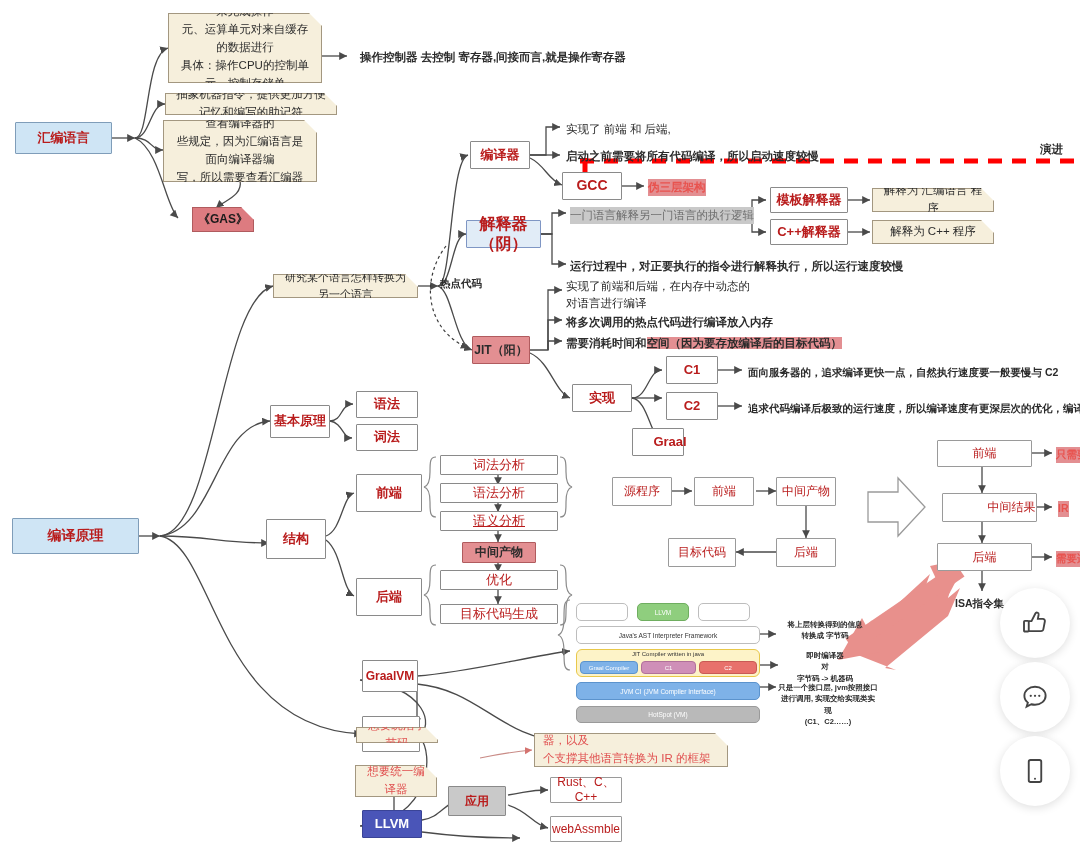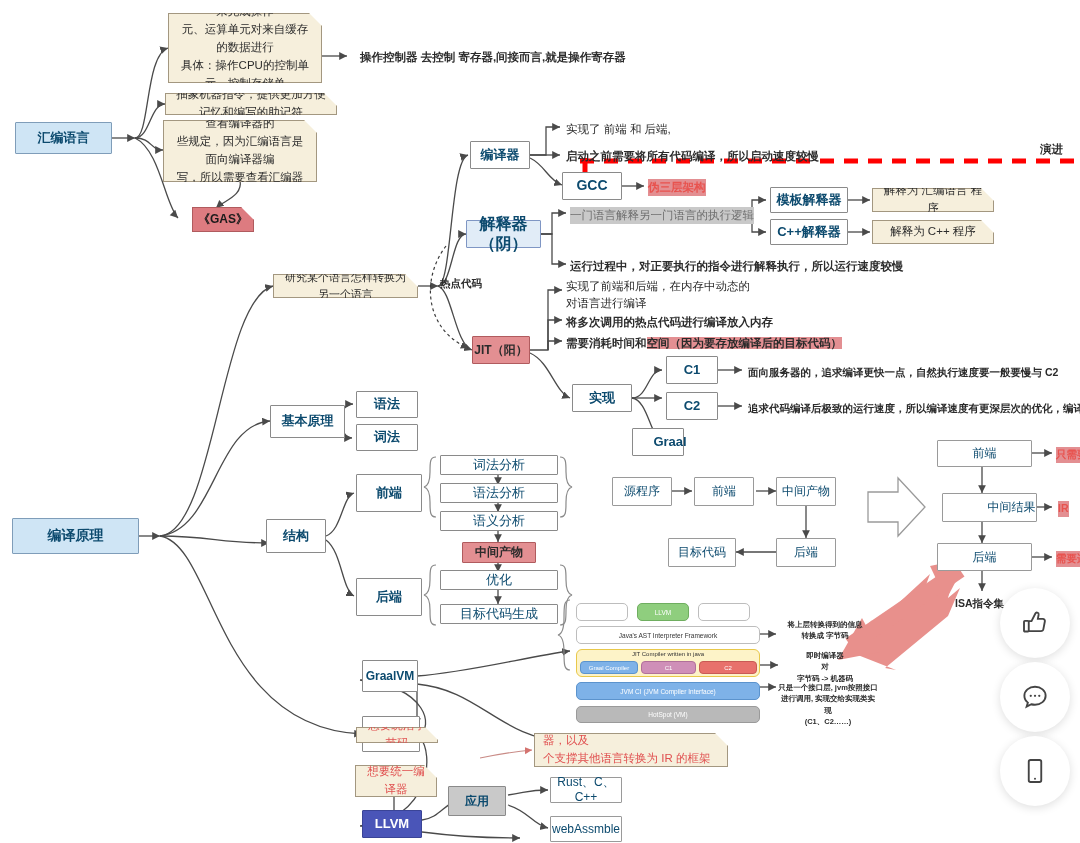--- a/index.html
+++ b/index.html
@@ -1,21 +1,21 @@
 <!DOCTYPE html>
 <html><head>
 <meta charset="utf-8">
 <style>
   html,body{margin:0;padding:0;background:#ffffff;}
   body{font-family:"Liberation Sans","DejaVu Sans",sans-serif;}
   #canvas{position:relative;width:1080px;height:843px;overflow:hidden;background:#fff;}
   svg.links{position:absolute;left:0;top:0;width:1080px;height:843px;pointer-events:none;}
 
   .node{position:absolute;box-sizing:border-box;display:flex;align-items:center;justify-content:center;
-        text-align:center;border:1.4px solid #8a8a8a;background:#fff;color:#0c4a6e;
+        text-align:center;border:1.4px solid #8a8a8a;background:#fff;color:#b91c1c;
         font-size:13px;line-height:1.25;border-radius:1px;}
   .node.bold{font-weight:bold;}
   .blue{background:#cfe5f5;border-color:#7f9db9;}
   .lightblue{background:#e1ecf7;border-color:#7f96c4;}
   .red{background:#e38f92;border-color:#b05b5e;color:#2b2b2b;font-weight:bold;}
   .redsoft{background:#e79093;border-color:#b86b6e;margin-left:14px;}
   .gray{background:#c9c9c9;border-color:#8a8a8a;}
   .indigo{background:#4a55b8;border-color:#3a4497;color:#fff;font-weight:bold;}
   .thin{font-weight:normal;font-size:12px;}
 
@@ -239,31 +239,31 @@
     <span>需要消耗时间和</span><span class="red">空间（因为要存放编译后的目标代码）</span>
   </div>
 
   <div class="node bold" style="left:572px;top:384px;width:60px;height:28px;">实现</div>
   <div class="node bold" style="left:666px;top:356px;width:52px;height:28px;">C1</div>
   <div class="node bold" style="left:666px;top:392px;width:52px;height:28px;">C2</div>
   <div class="node bold" style="left:632px;top:428px;width:52px;height:28px;padding-left:24px;">Graal</div>
   <div class="freetext small bold" style="left:748px;top:365px;">面向服务器的，追求编译更快一点，自然执行速度要一般要慢与 C2</div>
   <div class="freetext small bold" style="left:748px;top:401px;">追求代码编译后极致的运行速度，所以编译速度有更深层次的优化，编译速度就相对较慢</div>
 
-  <div class="node bold" style="left:270px;top:405px;width:75px;height:33px;">基本原理</div>
+  <div class="node bold" style="left:270px;top:405px;width:60px;height:33px;">基本原理</div>
   <div class="node bold" style="left:356px;top:391px;width:62px;height:27px;">语法</div>
   <div class="node bold" style="left:356px;top:424px;width:62px;height:27px;">词法</div>
 
-  <div class="node bold" style="left:266px;top:519px;width:60px;height:34px;">结构</div>
+  <div class="node bold" style="left:266px;top:519px;width:60px;height:40px;">结构</div>
   <div class="node bold" style="left:356px;top:474px;width:66px;height:38px;">前端</div>
   <div class="node bold" style="left:356px;top:578px;width:66px;height:38px;">后端</div>
 
   <div class="node" style="left:440px;top:455px;width:118px;height:20px;">词法分析</div>
   <div class="node" style="left:440px;top:483px;width:118px;height:20px;">语法分析</div>
-  <div class="node" style="left:440px;top:511px;width:118px;height:20px;">语义分析</div>
+  <div class="node" style="left:440px;top:511px;width:118px;height:20px;text-decoration:underline;">语义分析</div>
   <div class="node red" style="left:462px;top:542px;width:74px;height:21px;font-size:12px;">中间产物</div>
   <div class="node" style="left:440px;top:570px;width:118px;height:20px;">优化</div>
   <div class="node" style="left:440px;top:604px;width:118px;height:20px;">目标代码生成</div>
 
   <div class="node thin" style="left:612px;top:477px;width:60px;height:29px;border-color:#9a9a9a;">源程序</div>
   <div class="node thin" style="left:694px;top:477px;width:60px;height:29px;border-color:#9a9a9a;">前端</div>
   <div class="node thin" style="left:776px;top:477px;width:60px;height:29px;border-color:#9a9a9a;">中间产物</div>
   <div class="node thin" style="left:776px;top:538px;width:60px;height:29px;border-color:#9a9a9a;">后端</div>
   <div class="node thin" style="left:668px;top:538px;width:68px;height:29px;border-color:#9a9a9a;">目标代码</div>
 

